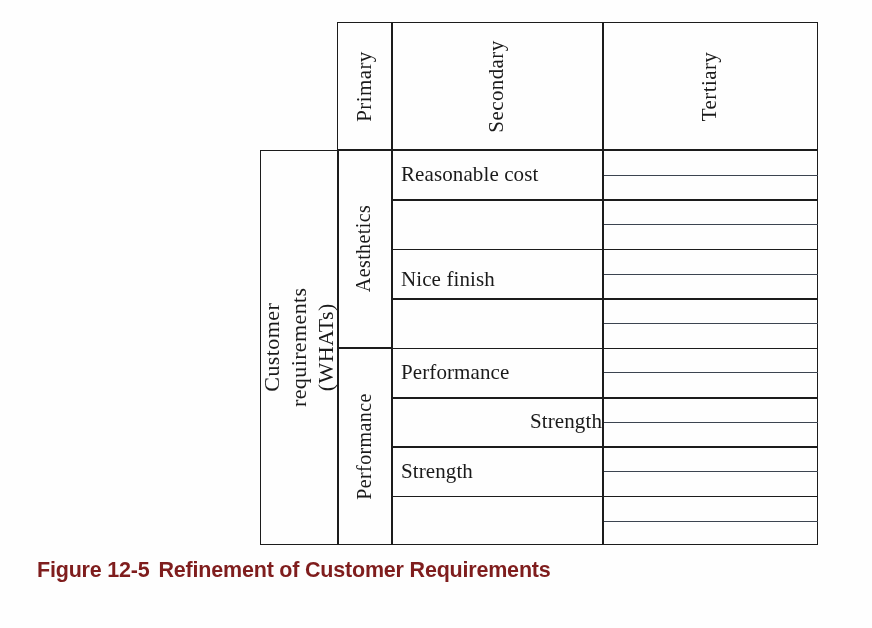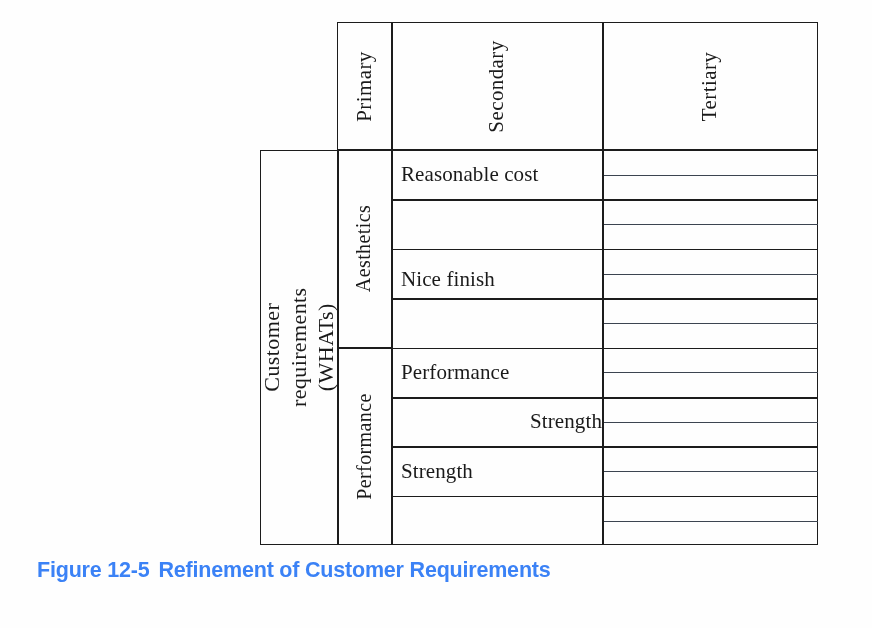--- a/index.html
+++ b/index.html
@@ -82,21 +82,21 @@
 
   
   #caption {
     position: absolute;
     left: 37px;
     top: 558px;
     font-family: "Liberation Sans", sans-serif;
     font-weight: bold;
     font-size: 21.5px;
     letter-spacing: -0.2px;
-    color: #3b82f6;
+    color: #7f1d1d;
     white-space: nowrap;
   }
   #caption .cap-num {
     margin-right: 9px;
   }
 </style>
 </head>
 <body>
 
 <div id="figure-root">

